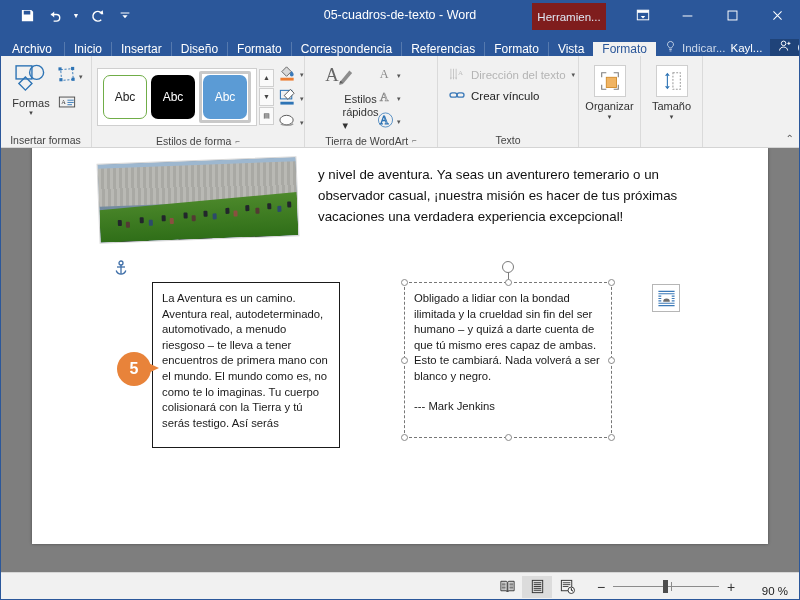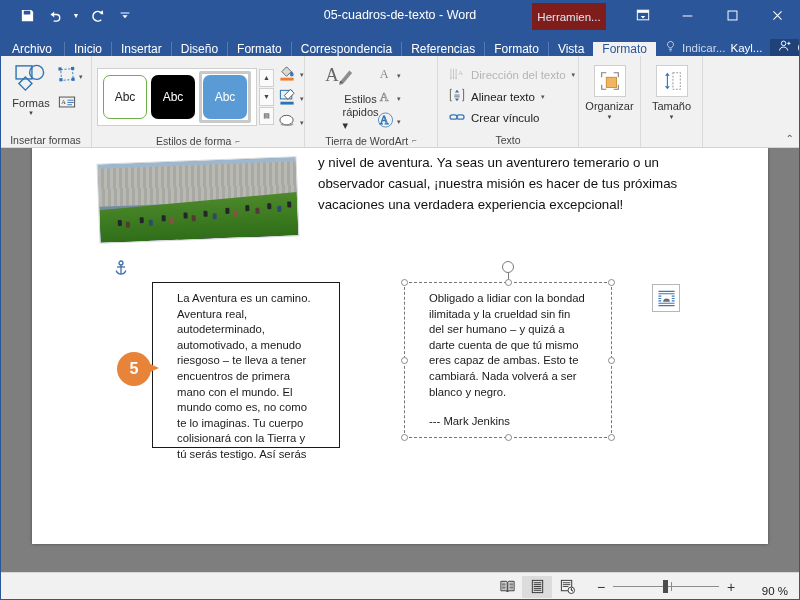--- a/index.html
+++ b/index.html
@@ -190,21 +190,21 @@
   .photo .ppl.c3 { background:#8a5040; }
   .photo .ppl.c4 { background:#2d4a6b; }
 
   
   .anchor-mark {
     position: absolute; left: 82px; top: 112px; width: 14px; height: 16px; color: #3f6fa8;
   }
 
   
   .tbox {
-    position: absolute; background: #ffffff; padding: 8px 24px;
+    position: absolute; background: #ffffff; padding: 8px 9px;
     font-size: 11.3px; line-height: 15.6px; color: #1a1a1a;
   }
   .tbox.left {
     left: 120px; top: 134px; width: 188px; height: 166px;
     border: 1px solid #1a1a1a;
   }
   .tbox.right {
     left: 372px; top: 134px; width: 208px; height: 156px;
     border: 1px dashed #777;
   }
@@ -225,21 +225,21 @@
     width: 1px; height: 11px; background: #7a7a7a;
   }
   .layout-opts {
     position: absolute; left: 620px; top: 136px; width: 28px; height: 28px;
     background: #ffffff; border: 1px solid #b6b6b6;
     display: flex; align-items: center; justify-content: center;
   }
 
   
   .bodytext {
-    position: absolute; left: 286px; top: 4px; width: 390px;
+    position: absolute; left: 286px; top: 16px; width: 390px;
     font-size: 13.3px; line-height: 21px; color: #111;
   }
 
   
   .callout {
     position: absolute; left: 85px; top: 204px; width: 44px; height: 34px;
   }
   .callout .circ {
     position: absolute; left: 0; top: 0; width: 34px; height: 34px;
     background: #e8833a; border-radius: 50%;
@@ -529,31 +529,20 @@
       <div class="txt-list">
         <div class="txt-item disabled">
           <span>
             <svg width="16" height="14" viewBox="0 0 18 16">
               <path stroke="#c0c0c0" stroke-width="1" d="M2 2v12M5 2v12M8 2v12"></path>
               <path fill="#c0c0c0" d="M1 12l1 2.4L3 12zM4 12l1 2.4L6 12zM7 12l1 2.4L9 12z"></path>
               <text x="10" y="9" font-size="8" font-family="Liberation Serif, serif" fill="#c0c0c0">A</text>
             </svg>
           </span>
           <span>Dirección del texto</span>
-          <span class="mini-caret">▾</span>
-        </div>
-        <div class="txt-item">
-          <span>
-            <svg width="16" height="15" viewBox="0 0 18 17">
-              <path stroke="#555" stroke-width="1" fill="none" d="M3 1.5h-1.5v13H3M15 1.5h1.5v13H15"></path>
-              <path fill="#2e74b5" d="M9 2l2.4 3h-4.8zM9 15l2.4-3h-4.8z"></path>
-              <path stroke="#555" stroke-width="0.9" d="M6 8h6M6 10h6"></path>
-            </svg>
-          </span>
-          <span>Alinear texto</span>
           <span class="mini-caret">▾</span>
         </div>
         <div class="txt-item">
           <span>
             <svg width="16" height="14" viewBox="0 0 18 16">
               <rect x="1" y="5.5" width="8" height="5" rx="2.5" fill="none" stroke="#3b79b8" stroke-width="1.5"></rect>
               <rect x="9" y="5.5" width="8" height="5" rx="2.5" fill="none" stroke="#3b79b8" stroke-width="1.5"></rect>
             </svg>
           </span>
           <span>Crear vínculo</span>

